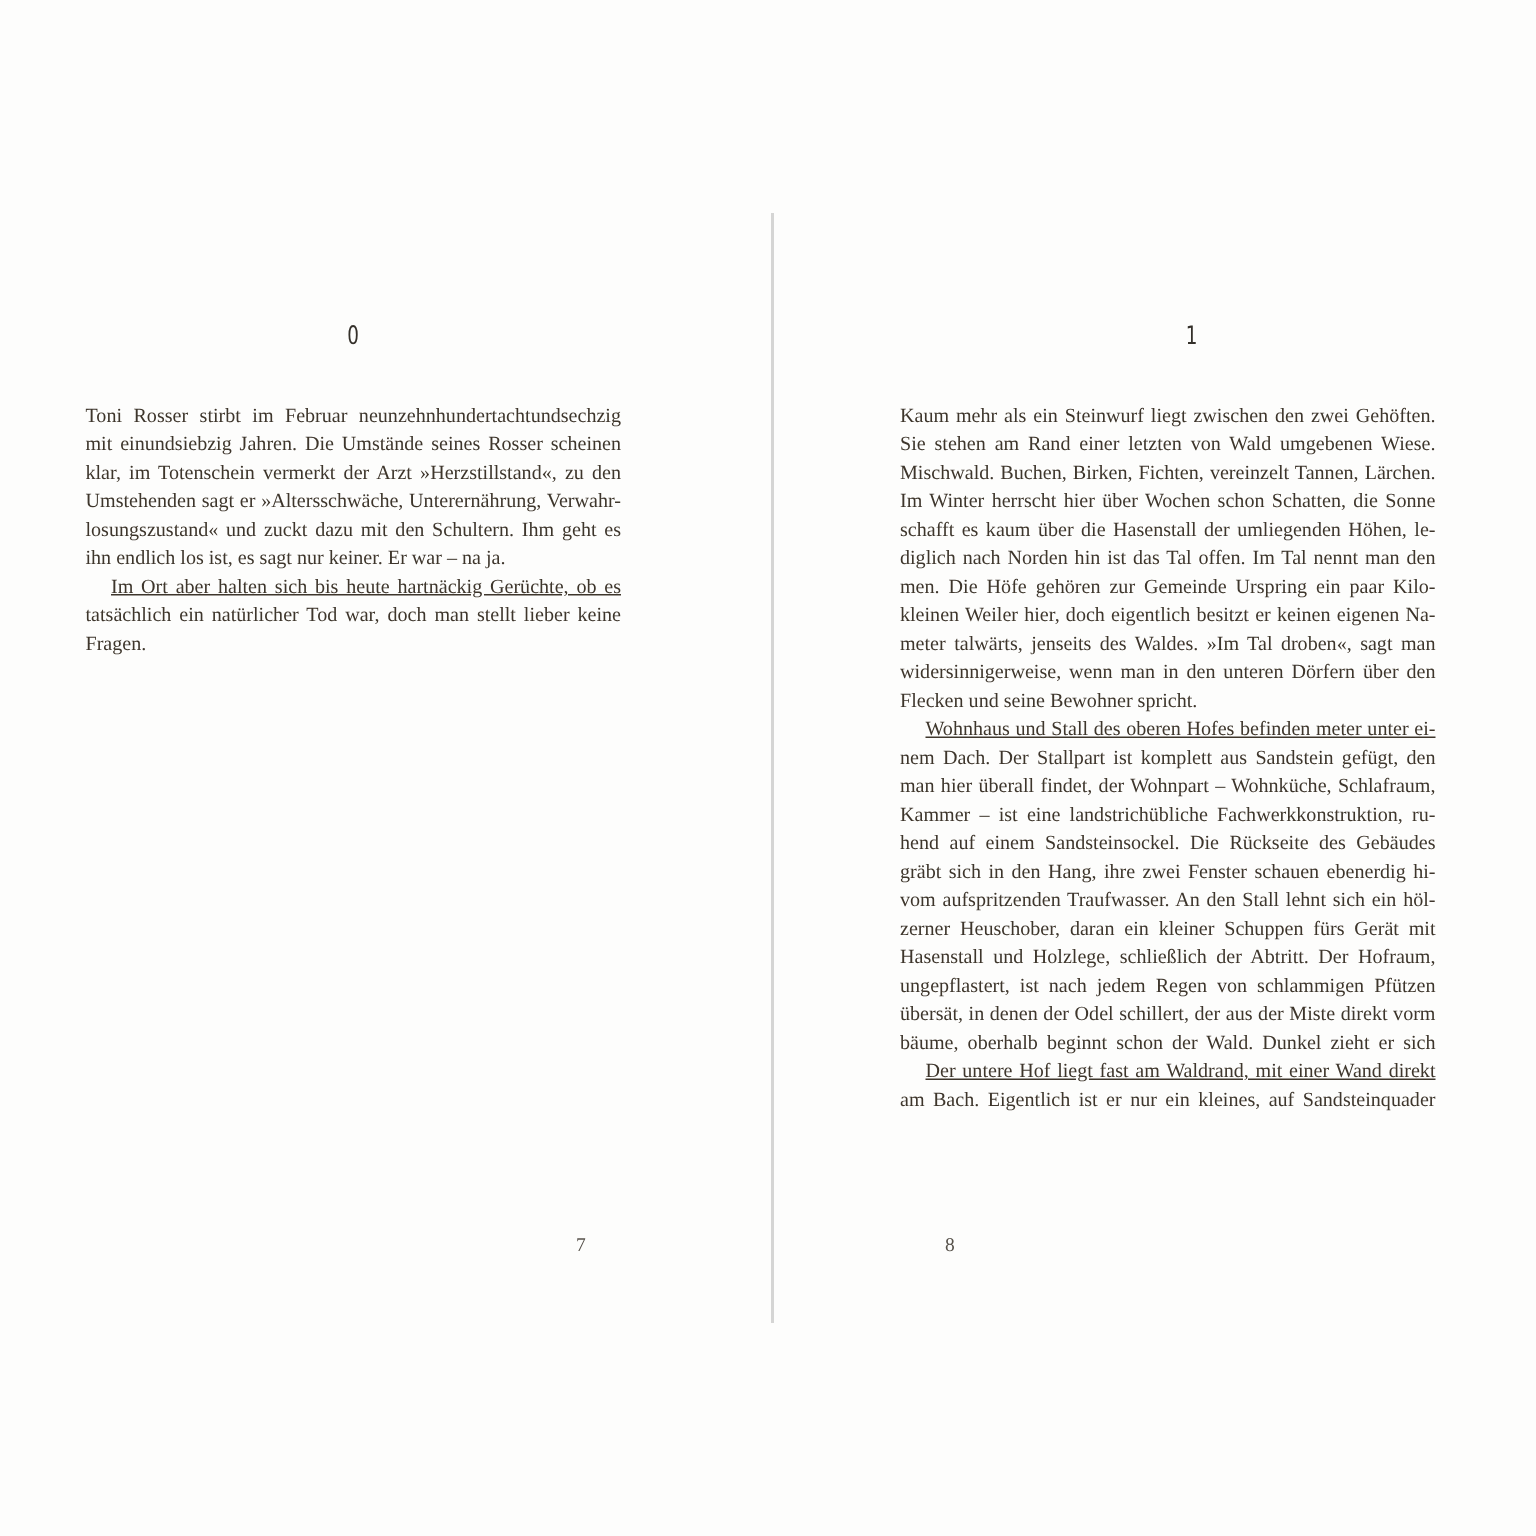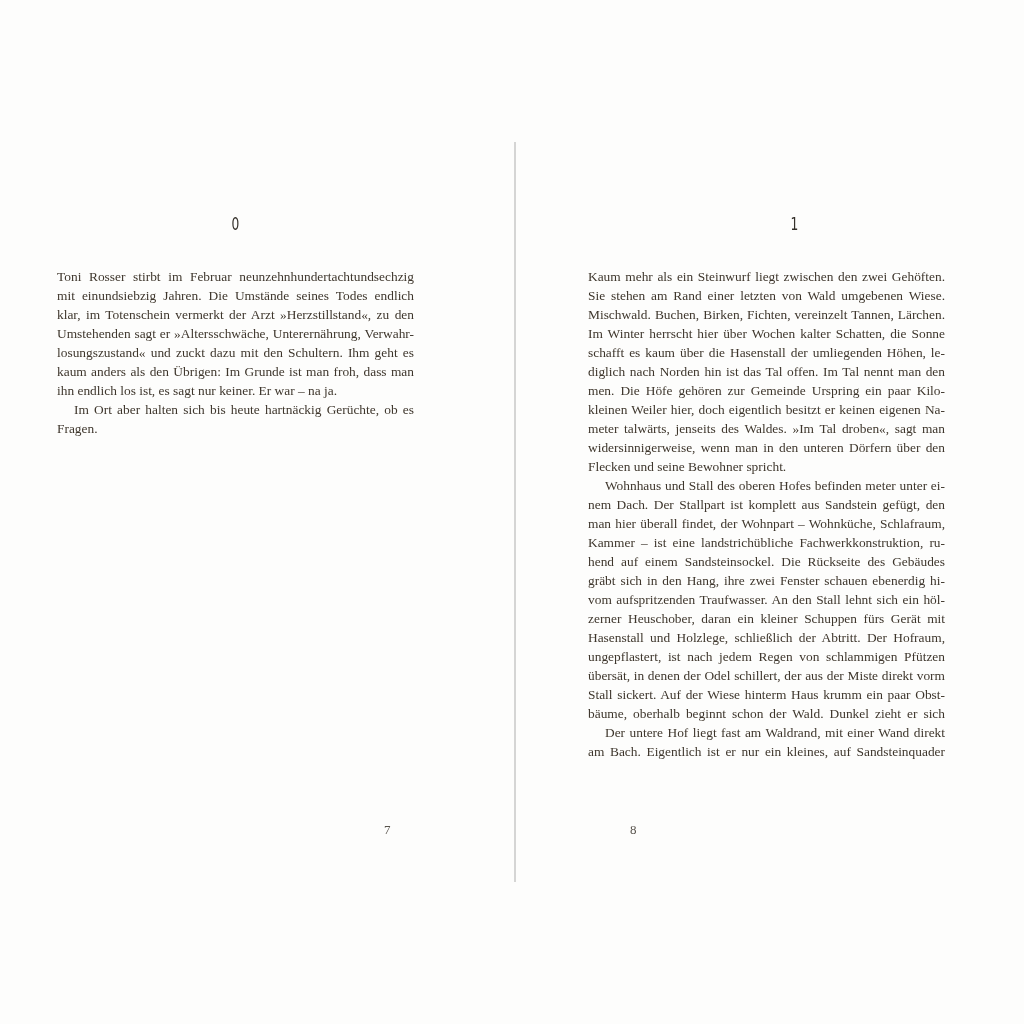--- a/index.html
+++ b/index.html
@@ -46,31 +46,32 @@
     top: 267px;
     width: 357px;
     font-family: "Liberation Serif", serif;
     font-size: 13.4px;
     line-height: 19px;
     color: #3e362c;
   }
   .chapter-left  { left: 57px;  }
   .chapter-right { left: 616px; }
   .text-left     { left: 57px;  }
-  .text-right    { left: 588px; }
+  .text-right    { left: 600px; }
   .line {
     text-align: justify;
     text-align-last: justify;
     white-space: normal;
   }
   .line.para-end {
     text-align-last: left;
   }
   .line.indent {
     text-indent: 17px;
+    text-decoration: underline;
   }
   .italic {
   }
   .page-number {
     position: absolute;
     top: 821px;
     font-family: "Liberation Serif", serif;
     font-size: 13px;
     line-height: 18px;
     color: #57524b;
@@ -83,57 +84,56 @@
 
 <div class="spread">
 
   <div class="divider"></div>
 
   <div class="chapter-heading chapter-left">
     <span class="num">0</span>
   </div>
   <div class="body-text text-left">
       <div class="line"><span>Toni Rosser stirbt im Februar neunzehnhundertachtundsechzig</span></div>
-      <div class="line"><span>mit einundsiebzig Jahren. Die Umstände seines Todes endlich</span></div>
+      <div class="line"><span>mit einundsiebzig Jahren. Die Umstände seines Rosser scheinen</span></div>
       <div class="line"><span>klar, im Totenschein vermerkt der Arzt »Herzstillstand«, zu den</span></div>
       <div class="line"><span>Umstehenden sagt er »Altersschwäche, Unterernährung, Verwahr-</span></div>
       <div class="line"><span>losungszustand« und zuckt dazu mit den Schultern. Ihm geht es</span></div>
-      <div class="line"><span>kaum anders als den Übrigen: Im Grunde ist man froh, dass man</span></div>
       <div class="line para-end"><span>ihn endlich los ist, es sagt nur keiner. Er war – na ja.</span></div>
       <div class="line indent"><span>Im Ort aber halten sich bis heute hartnäckig Gerüchte, ob es</span></div>
+      <div class="line"><span>tatsächlich ein natürlicher Tod war, doch man stellt lieber keine</span></div>
       <div class="line para-end"><span>Fragen.</span></div>
     </div>
   <div class="page-number pn-left">7</div>
 
   <div class="chapter-heading chapter-right">
     <span class="num">1</span>
   </div>
   <div class="body-text text-right">
       <div class="line"><span>Kaum mehr als ein Steinwurf liegt zwischen den zwei Gehöften.</span></div>
       <div class="line"><span>Sie stehen am Rand einer letzten von Wald umgebenen Wiese.</span></div>
       <div class="line"><span>Mischwald. Buchen, Birken, Fichten, vereinzelt Tannen, Lärchen.</span></div>
-      <div class="line"><span>Im Winter herrscht hier über Wochen kalter Schatten, die Sonne</span></div>
+      <div class="line"><span>Im Winter herrscht hier über Wochen schon Schatten, die Sonne</span></div>
       <div class="line"><span>schafft es kaum über die Hasenstall der umliegenden Höhen, le-</span></div>
       <div class="line"><span>diglich nach Norden hin ist das Tal offen. </span><span class="italic">Im Tal</span><span> nennt man den</span></div>
       <div class="line"><span>men. Die Höfe gehören zur Gemeinde Urspring ein paar Kilo-</span></div>
       <div class="line"><span>kleinen Weiler hier, doch eigentlich besitzt er keinen eigenen Na-</span></div>
       <div class="line"><span>meter talwärts, jenseits des Waldes. »Im Tal droben«, sagt man</span></div>
       <div class="line"><span>widersinnigerweise, wenn man in den unteren Dörfern über den</span></div>
       <div class="line para-end"><span>Flecken und seine Bewohner spricht.</span></div>
       <div class="line indent"><span>Wohnhaus und Stall des oberen Hofes befinden meter unter ei-</span></div>
       <div class="line"><span>nem Dach. Der Stallpart ist komplett aus Sandstein gefügt, den</span></div>
       <div class="line"><span>man hier überall findet, der Wohnpart – Wohnküche, Schlafraum,</span></div>
       <div class="line"><span>Kammer – ist eine landstrichübliche Fachwerkkonstruktion, ru-</span></div>
       <div class="line"><span>hend auf einem Sandsteinsockel. Die Rückseite des Gebäudes</span></div>
       <div class="line"><span>gräbt sich in den Hang, ihre zwei Fenster schauen ebenerdig hi-</span></div>
       <div class="line"><span>vom aufspritzenden Traufwasser. An den Stall lehnt sich ein höl-</span></div>
       <div class="line"><span>zerner Heuschober, daran ein kleiner Schuppen fürs Gerät mit</span></div>
       <div class="line"><span>Hasenstall und Holzlege, schließlich der Abtritt. Der Hofraum,</span></div>
       <div class="line"><span>ungepflastert, ist nach jedem Regen von schlammigen Pfützen</span></div>
       <div class="line"><span>übersät, in denen der Odel schillert, der aus der Miste direkt vorm</span></div>
-      <div class="line"><span>Stall sickert. Auf der Wiese hinterm Haus krumm ein paar Obst-</span></div>
       <div class="line"><span>bäume, oberhalb beginnt schon der Wald. Dunkel zieht er sich</span></div>
       <div class="line indent"><span>Der untere Hof liegt fast am Waldrand, mit einer Wand direkt</span></div>
       <div class="line"><span>am Bach. Eigentlich ist er nur ein kleines, auf Sandsteinquader</span></div>
     </div>
   <div class="page-number pn-right">8</div>
 
 </div>
 
 </body></html>

